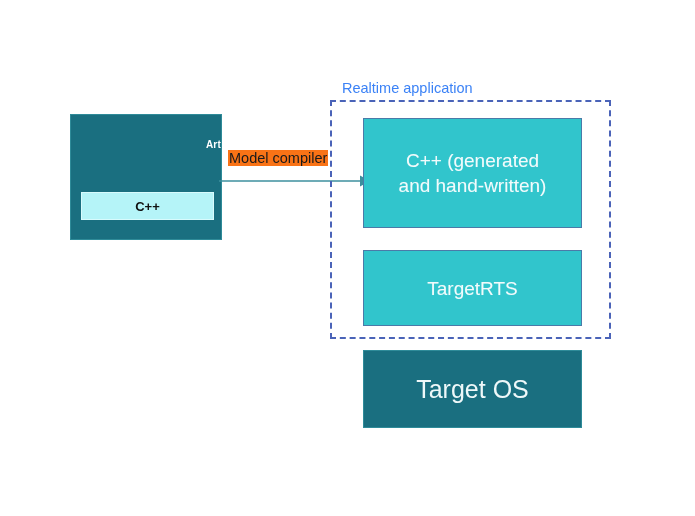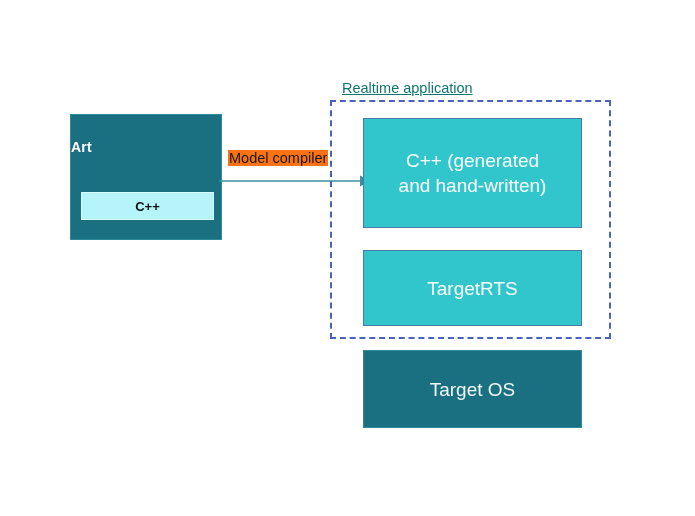--- a/index.html
+++ b/index.html
@@ -27,23 +27,23 @@
     height: 126px;
     background: #1a6f80;
     border: 1px solid #2f8b99;
     box-sizing: border-box;
   }
   .art-title {
     position: absolute;
     left: 0;
     top: 24px;
     width: 100%;
-    text-align: left;
+    text-align: right;
     color: #ffffff;
-    font-size: 14px;
+    font-size: 10px;
     font-weight: bold;
     letter-spacing: 0.2px;
   }
   .art-inner {
     position: absolute;
     left: 10px;
     top: 77px;
     width: 133px;
     height: 28px;
     background: #b5f4f8;
@@ -87,24 +87,23 @@
     width: 281px;
     height: 239px;
     border: 2px dashed #4a63b8;
     box-sizing: border-box;
     background: transparent;
   }
   .dashed-label {
     position: absolute;
     left: 342px;
     top: 80px;
-    color: #0f766e;
+    color: #3b82f6;
     font-size: 14.5px;
     white-space: nowrap;
-    text-decoration: underline;
   }
 
   
   .cyan-box {
     position: absolute;
     left: 363px;
     background: #31c5cc;
     border: 1px solid #4b7aa8;
     box-sizing: border-box;
     display: flex;
@@ -138,21 +137,21 @@
     background: #1a6f80;
     border: 1px solid #2f8b99;
     box-sizing: border-box;
     display: flex;
     align-items: center;
     justify-content: center;
     text-align: center;
   }
   .dark-box .label {
     color: #eef8f9;
-    font-size: 19px;
+    font-size: 25px;
     line-height: 27px;
     font-weight: 400;
   }
 </style>
 </head>
 <body>
 
 <div id="canvas">
 
   <div class="art-box">

